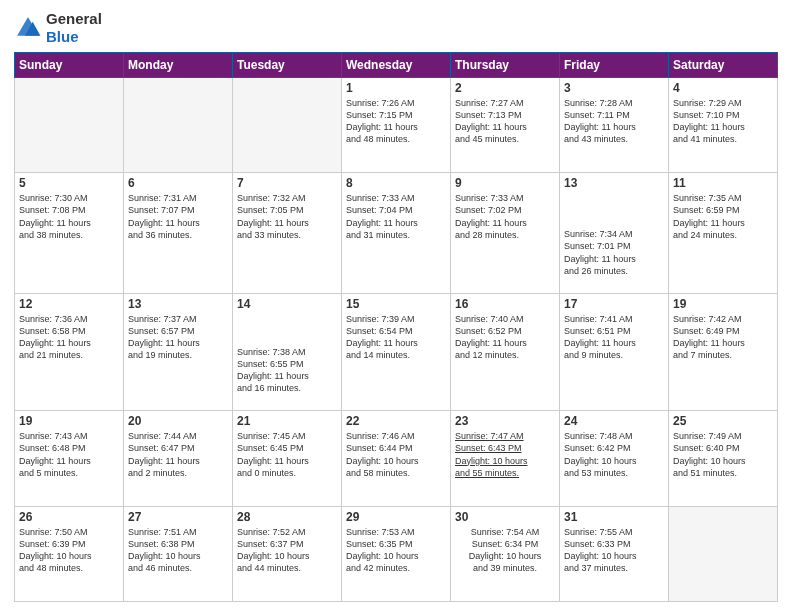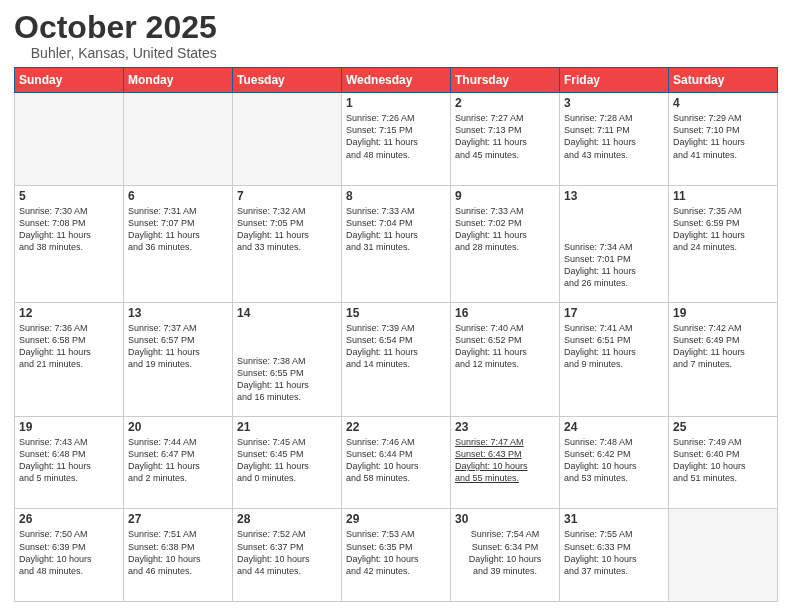--- a/index.html
+++ b/index.html
@@ -53,21 +53,21 @@
       color: #555;
     }
     .calendar {
       flex: 1;
       border: 1px solid #ccc;
       border-collapse: collapse;
       width: 100%;
       table-layout: fixed;
     }
     .calendar th {
-      background: #ef4444;
+      background: #701a75;
       color: #fff;
       font-size: 12px;
       font-weight: bold;
       padding: 5px 4px;
       border: 1px solid #1a5a9a;
       text-align: left;
     }
     .calendar td {
       border: 1px solid #ccc;
       vertical-align: top;
@@ -90,23 +90,29 @@
       font-size: 9px;
       line-height: 1.35;
       color: #333;
     }
   </style>
 </head>
 <body>
 
 <div class="page">
   <div class="header">
-    <div class="title-block">
-      <div class="month-title">October 2025</div>
-      <div class="location">Buhler, Kansas, United States</div>
+    <div class="logo">
+      <svg class="logo-icon" viewBox="0 0 36 36">
+        <polygon points="18,4 32,28 4,28" fill="#1a6bbf" opacity="0.85"></polygon>
+        <polygon points="24,10 34,28 14,28" fill="#1a6bbf"></polygon>
+      </svg>
+      <div class="logo-text">
+        <div><span class="general">General</span></div>
+        <div><span class="blue">Blue</span></div>
+      </div>
     </div>
   </div>
 
   <table class="calendar">
     <thead>
       <tr>
       <th>Sunday</th>
           <th>Monday</th>
           <th>Tuesday</th>
           <th>Wednesday</th>

